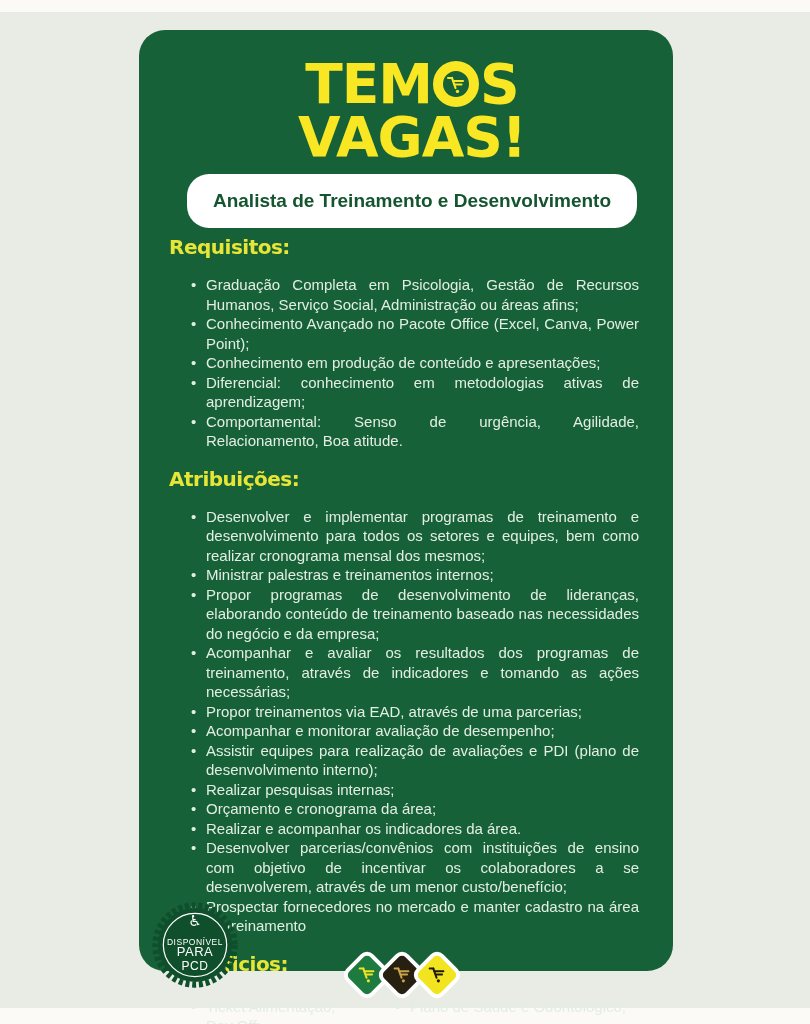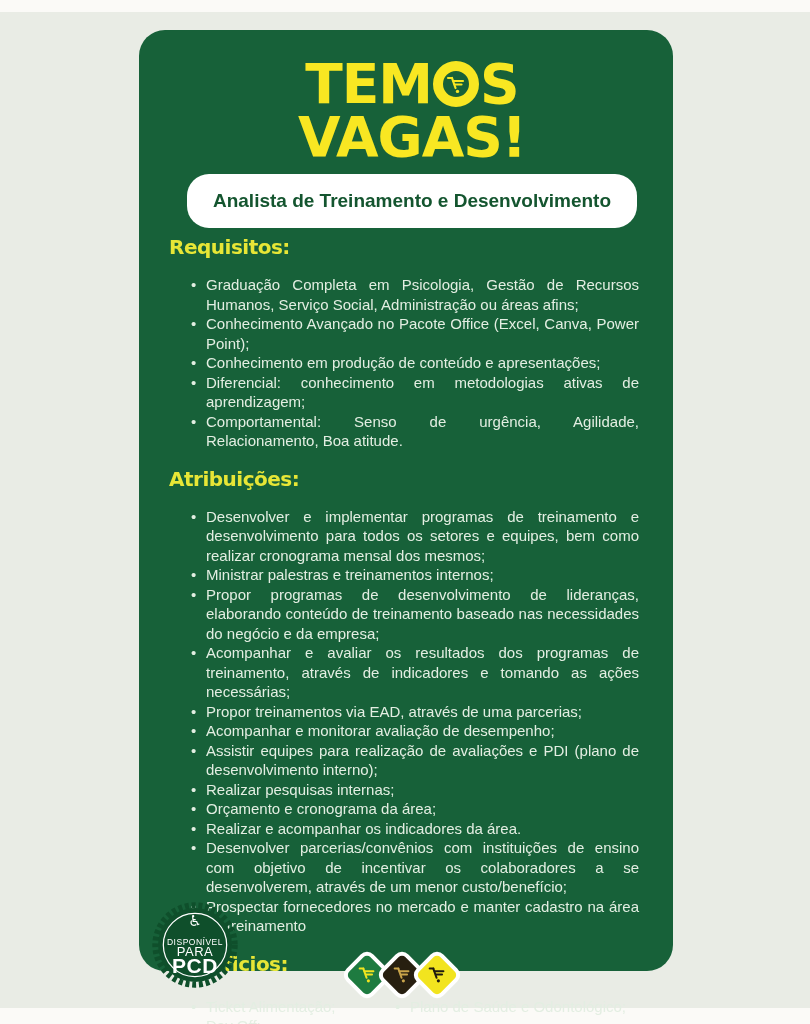--- a/index.html
+++ b/index.html
@@ -74,21 +74,21 @@
   .pcd-badge{position:absolute;left:151px;top:901px;width:88px;height:88px;}
   .pcd-badge svg{position:absolute;left:0;top:0;}
   .pcd-texts{
     position:absolute;left:0;top:0;width:88px;height:88px;
     display:flex;flex-direction:column;align-items:center;justify-content:center;
     color:var(--badge-text);text-align:center;
   }
   .pcd-wheel{font-size:15px;line-height:15px;font-family:"DejaVu Sans",sans-serif;}
   .pcd-s1{font-size:8.5px;line-height:10px;letter-spacing:0.5px;margin-top:8px;}
   .pcd-s2{font-size:13px;line-height:9px;letter-spacing:0.5px;}
-  .pcd-s3{font-size:21px;line-height:20px;font-weight:bold;letter-spacing:0.5px;}
+  .pcd-s3{font-size:12px;line-height:20px;font-weight:normal;letter-spacing:0.5px;}
   
   .logos{
     position:absolute;left:406px;top:956px;width:0;height:0;
   }
   .diamond{
     position:absolute;top:0;width:38px;height:38px;border:4px solid #ffffff;
     border-radius:9px;transform:rotate(45deg);
     display:flex;align-items:center;justify-content:center;
   }
   .diamond svg{transform:rotate(-45deg);}

